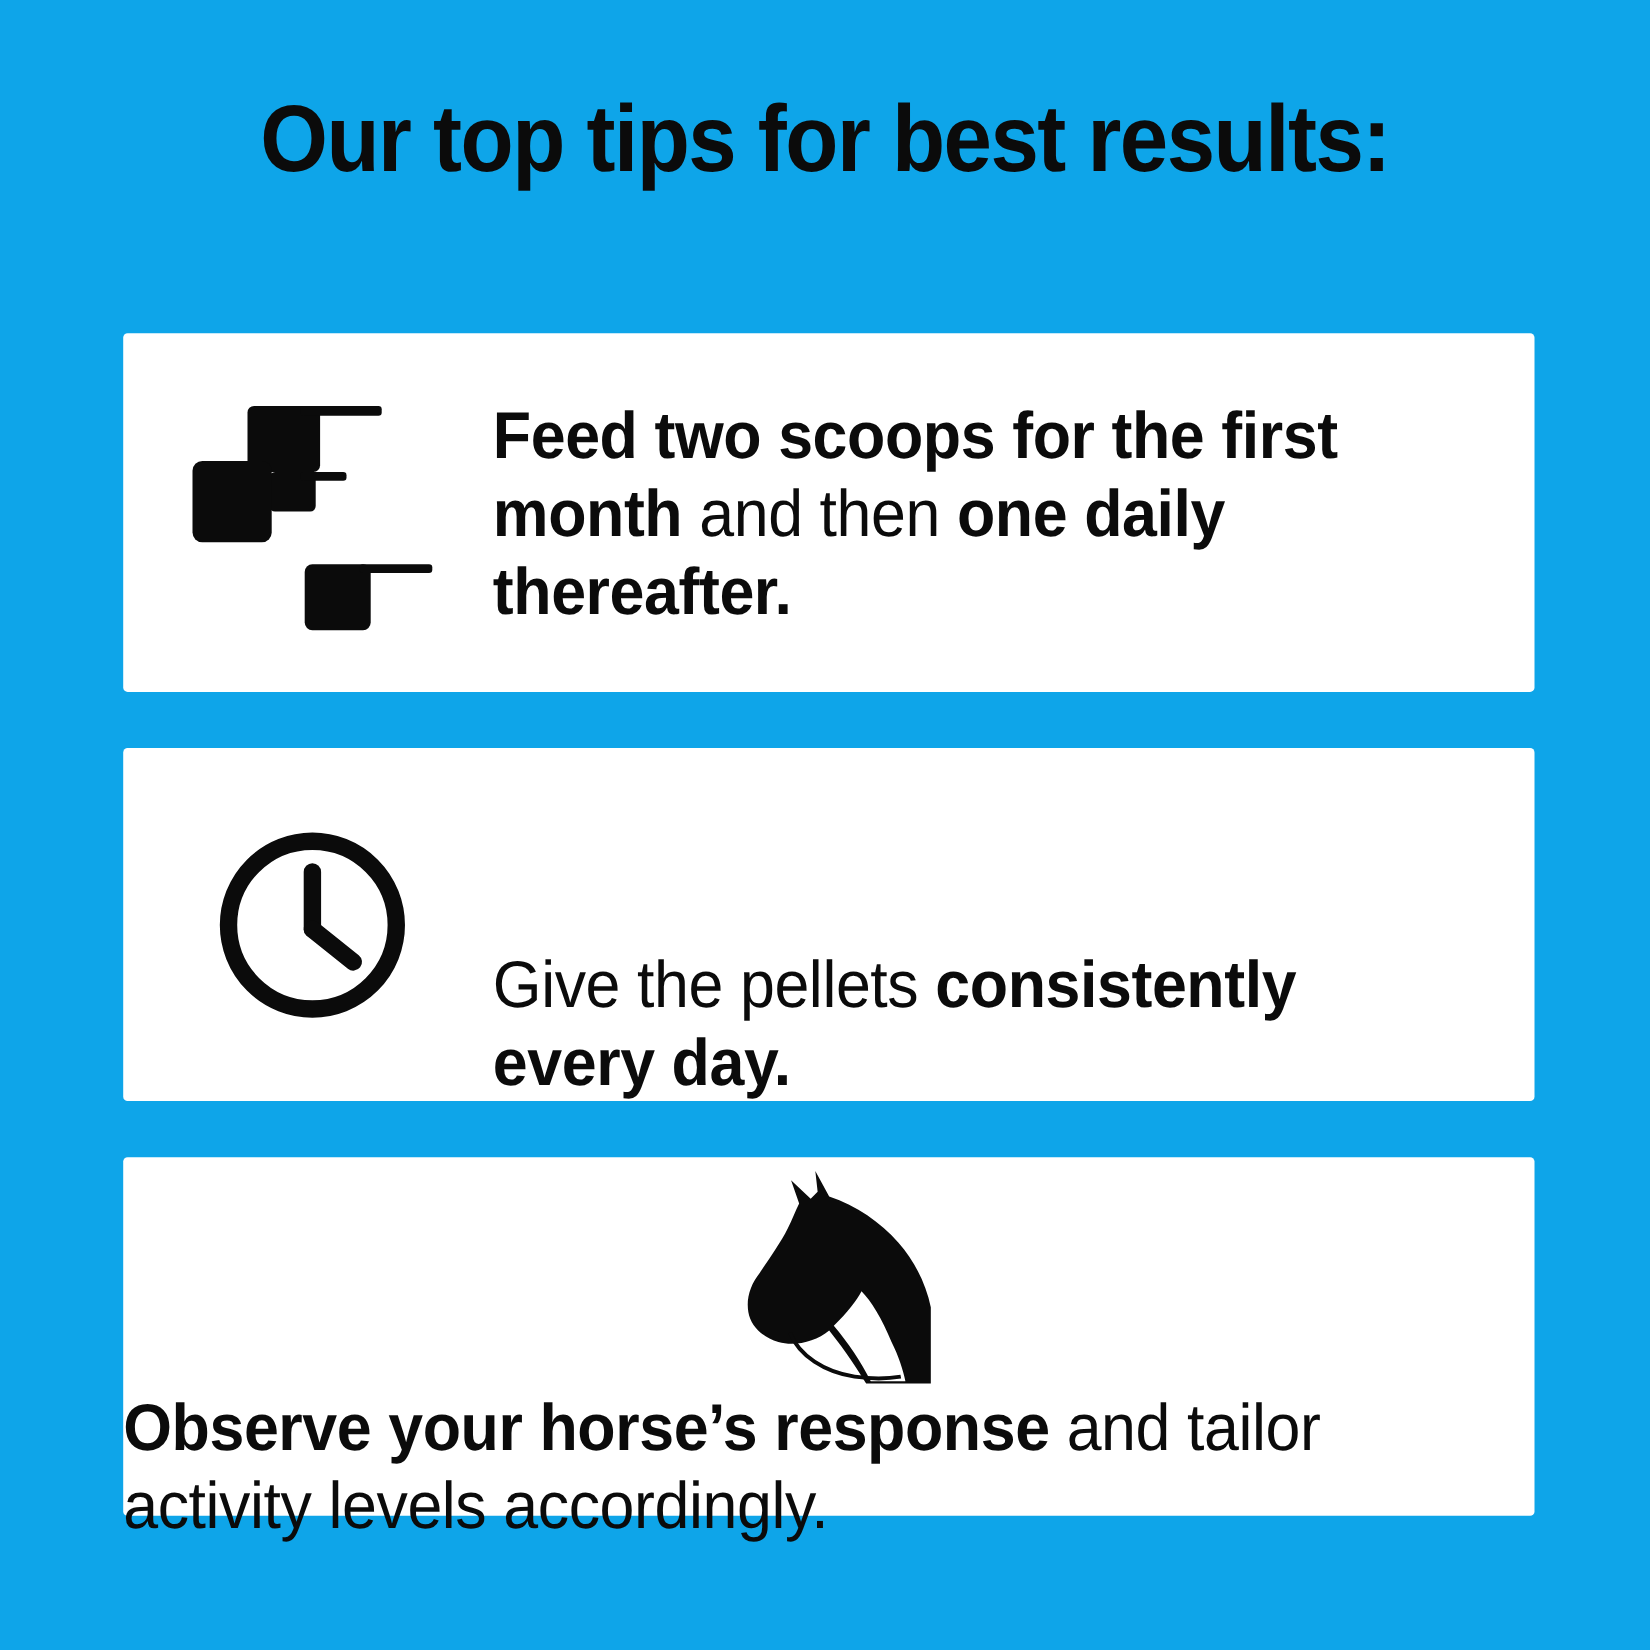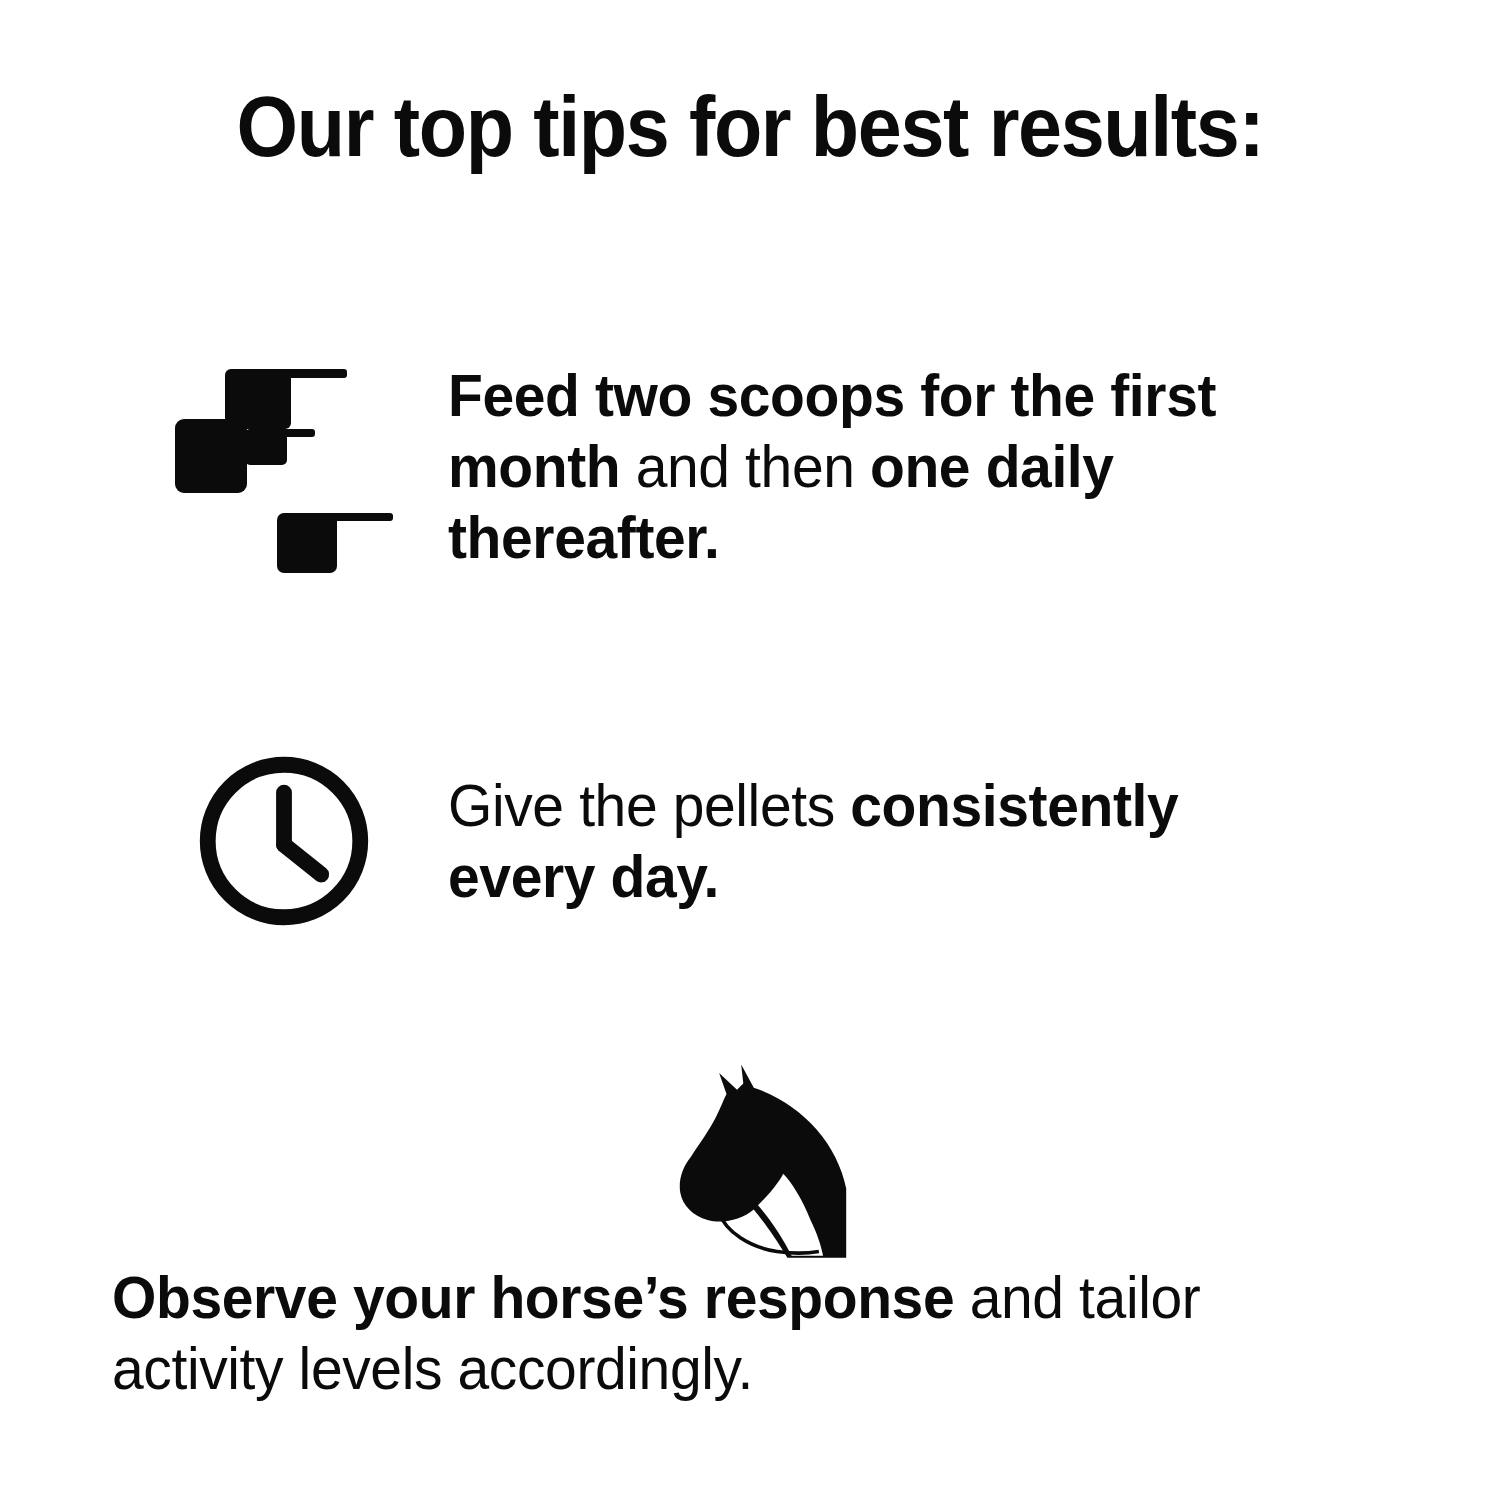--- a/index.html
+++ b/index.html
@@ -11,21 +11,21 @@
     height: 1500px;
     background: #ddc5ef;
     font-family: "Liberation Sans", sans-serif;
     overflow: hidden;
   }
 
   #page {
     position: relative;
     width: 1500px;
     height: 1500px;
-    background: #ffffff;
+    background: #0ea5e9;
     box-sizing: border-box;
   }
 
   
   #title {
     position: absolute;
     top: 78px;
     left: 0;
     width: 1500px;
     text-align: center;
@@ -39,28 +39,28 @@
     transform-origin: 750px 50%;
     white-space: nowrap;
   }
 
   
   .card {
     position: absolute;
     left: 112px;
     width: 1283px;
     background: #ffffff;
-    border-radius: 16px;
+    border-radius: 4px;
     box-sizing: border-box;
     display: flex;
     flex-direction: row;
     align-items: center;
   }
   #card-1 { top: 303px;  height: 326px; }
-  #card-2 { top: 680px;  height: 321px; }
+  #card-2 { top: 680px;  height: 321px; align-items: flex-end; }
   #card-3 { top: 1052px; height: 326px; flex-direction: column; }
 
   .card-icon {
     width: 336px;
     min-width: 336px;
     height: 100%;
     display: flex;
     align-items: center;
     justify-content: center;
     padding-left: 8px;

